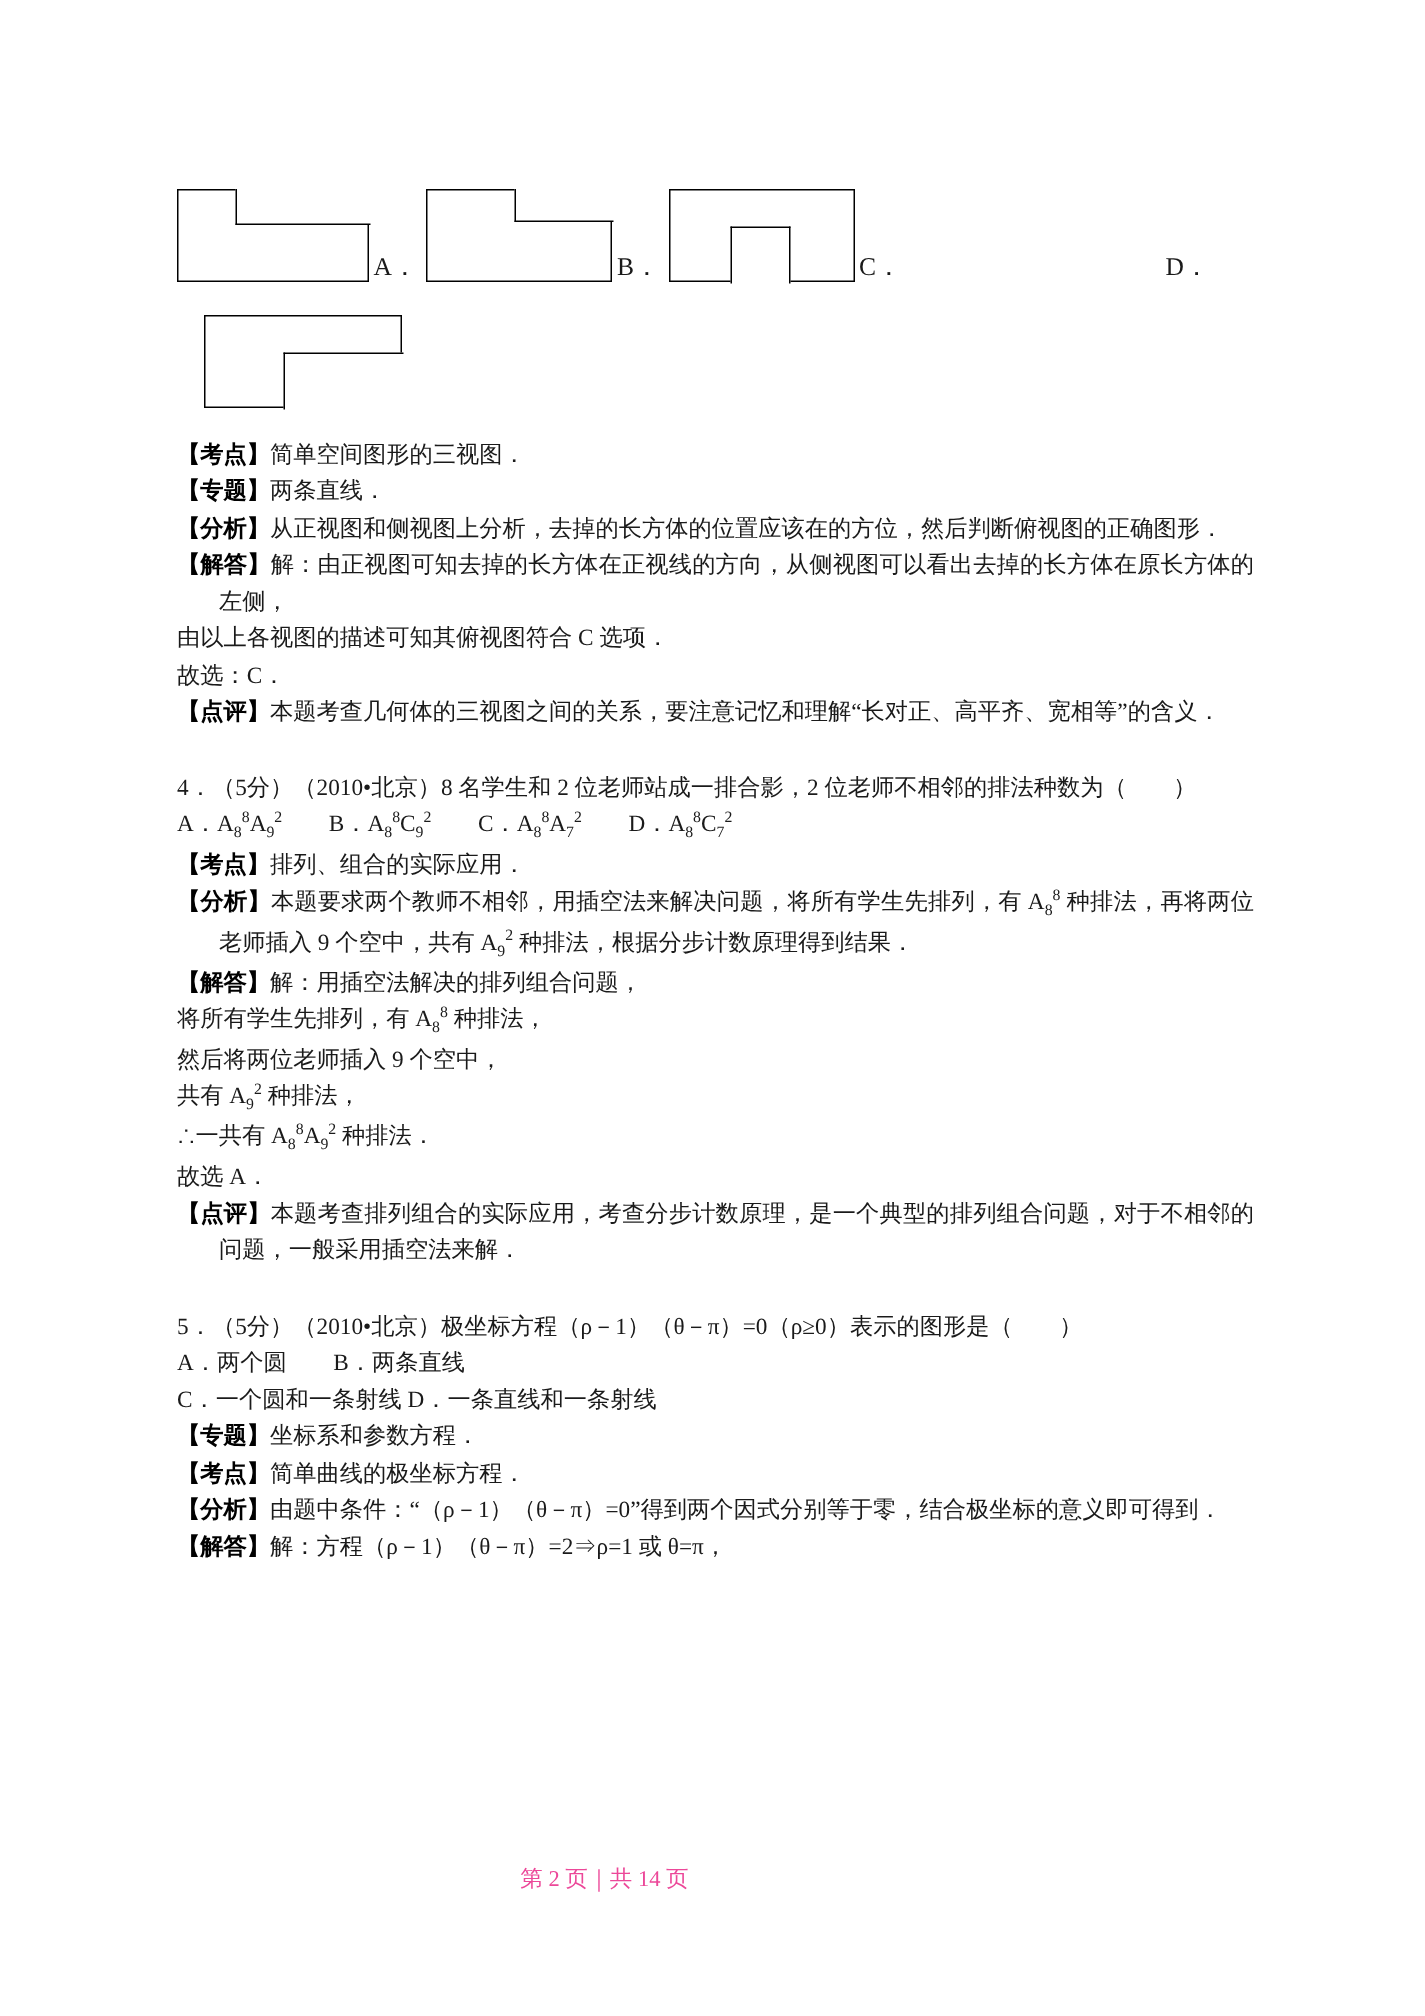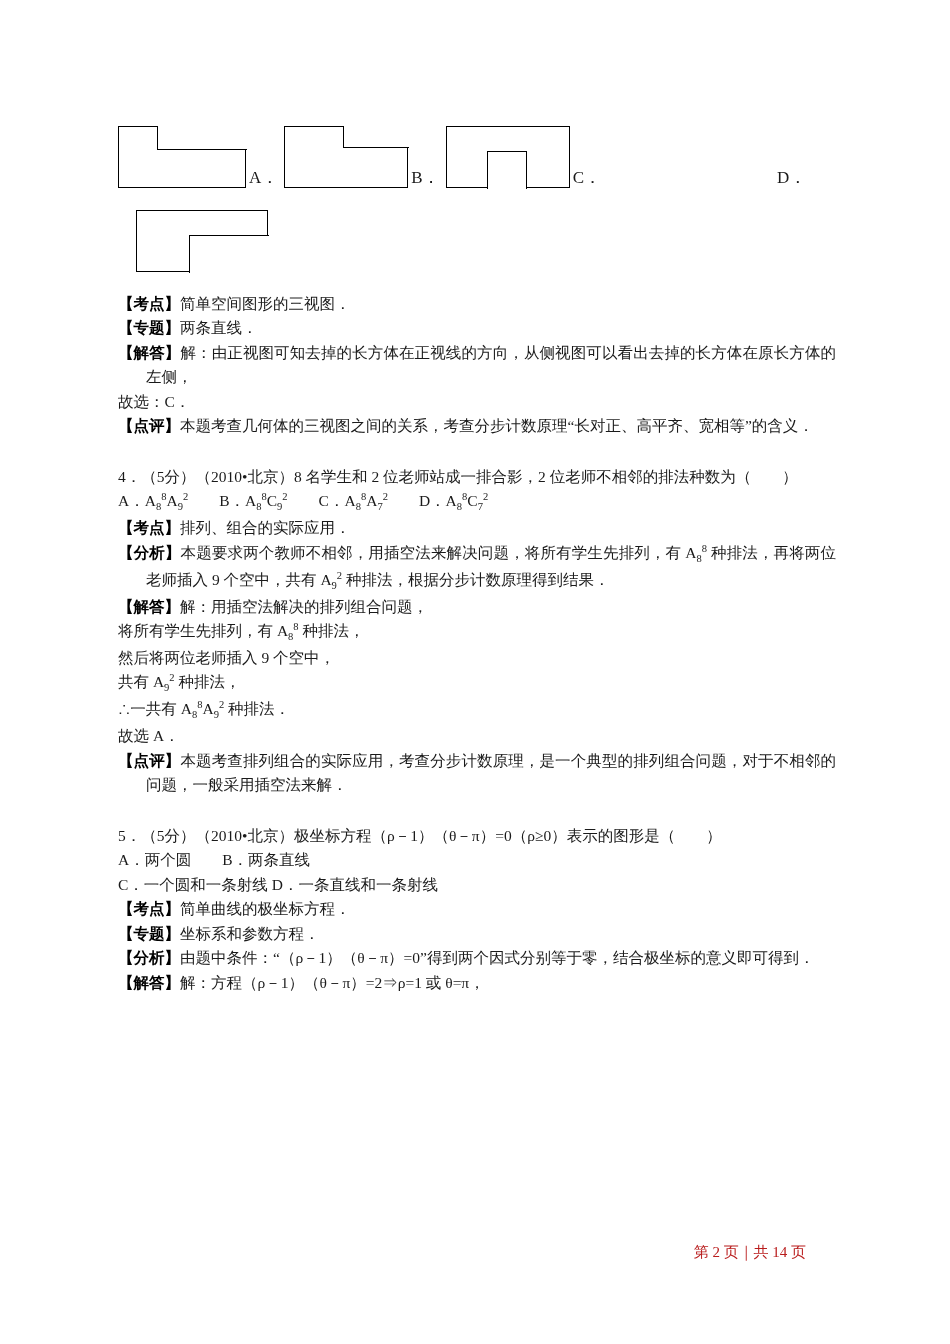--- a/index.html
+++ b/index.html
@@ -83,23 +83,23 @@
     padding-left:28px;
     text-indent:-28px;
   }
   sup{font-size:0.68em; vertical-align:super;}
   sub{font-size:0.68em; vertical-align:sub;}
   .footer{
     position:absolute;
     left:0;
     top:1243px;
     width:806px;
-    text-align:right;
+    text-align:center;
     font-size:15px;
-    color:#b91c1c;
+    color:#ec4899;
   }
   .sec-gap{height:26px;}
   .opts{margin-top:0;}
 </style>
 </head>
 <body>
 
 <div class="page">
 
   <div class="content">
@@ -123,45 +123,47 @@
     <div class="fig-row2">
       <div class="fig-box fig4" style="margin-left:18px;">
         <div class="inner f4-a"></div>
       </div>
     </div>
 
     <div class="blk-spacer"></div>
 
     <p class="hang"><span class="tag">【考点】</span><span>简单空间图形的三视图．</span></p>
     <p class="hang"><span class="tag">【专题】</span><span>两条直线．</span></p>
+    <p class="hang"><span class="tag">【分析】</span><span>从正视图和侧视图上分析，去掉的长方体的位置应该在的方位，然后判断俯视图的正确图形．</span></p>
     <p class="hang"><span class="tag">【解答】</span><span>解：由正视图可知去掉的长方体在正视线的方向，从侧视图可以看出去掉的长方体在原长方体的左侧，</span></p>
+    <p>由以上各视图的描述可知其俯视图符合 C 选项．</p>
     <p>故选：C．</p>
-    <p class="hang"><span class="tag">【点评】</span><span>本题考查几何体的三视图之间的关系，考查分步计数原理“长对正、高平齐、宽相等”的含义．</span></p>
+    <p class="hang"><span class="tag">【点评】</span><span>本题考查几何体的三视图之间的关系，要注意记忆和理解“长对正、高平齐、宽相等”的含义．</span></p>
 
     <div class="sec-gap"></div>
 
     <p class="hang q-head"><span>4．（5分）（2010•北京）</span><span>8 名学生和 2 位老师站成一排合影，2 位老师不相邻的排法种数为（　　）</span></p>
     <p class="opts">A．A<sub>8</sub><sup>8</sup>A<sub>9</sub><sup>2</sup>　　B．A<sub>8</sub><sup>8</sup>C<sub>9</sub><sup>2</sup>　　C．A<sub>8</sub><sup>8</sup>A<sub>7</sub><sup>2</sup>　　D．A<sub>8</sub><sup>8</sup>C<sub>7</sub><sup>2</sup></p>
     <p class="hang"><span class="tag">【考点】</span><span>排列、组合的实际应用．</span></p>
     <p class="hang"><span class="tag">【分析】</span><span>本题要求两个教师不相邻，用插空法来解决问题，将所有学生先排列，有 A<sub>8</sub><sup>8</sup> 种排法，再将两位老师插入 9 个空中，共有 A<sub>9</sub><sup>2</sup> 种排法，根据分步计数原理得到结果．</span></p>
     <p class="hang"><span class="tag">【解答】</span><span>解：用插空法解决的排列组合问题，</span></p>
     <p>将所有学生先排列，有 A<sub>8</sub><sup>8</sup> 种排法，</p>
     <p>然后将两位老师插入 9 个空中，</p>
     <p>共有 A<sub>9</sub><sup>2</sup> 种排法，</p>
     <p>∴一共有 A<sub>8</sub><sup>8</sup>A<sub>9</sub><sup>2</sup> 种排法．</p>
     <p>故选 A．</p>
     <p class="hang"><span class="tag">【点评】</span><span>本题考查排列组合的实际应用，考查分步计数原理，是一个典型的排列组合问题，对于不相邻的问题，一般采用插空法来解．</span></p>
 
     <div class="sec-gap"></div>
 
     <p class="hang q-head"><span>5．（5分）（2010•北京）</span><span>极坐标方程（ρ－1）（θ－π）=0（ρ≥0）表示的图形是（　　）</span></p>
     <p>A．两个圆　　B．两条直线</p>
     <p>C．一个圆和一条射线 D．一条直线和一条射线</p>
+    <p class="hang"><span class="tag">【专题】</span><span>坐标系和参数方程．</span></p>
     <p class="hang"><span class="tag">【考点】</span><span>简单曲线的极坐标方程．</span></p>
-    <p class="hang"><span class="tag">【专题】</span><span>坐标系和参数方程．</span></p>
     <p class="hang"><span class="tag">【分析】</span><span>由题中条件：“（ρ－1）（θ－π）=0”得到两个因式分别等于零，结合极坐标的意义即可得到．</span></p>
     <p class="hang"><span class="tag">【解答】</span><span>解：方程（ρ－1）（θ－π）=2⇒ρ=1 或 θ=π，</span></p>
 
   </div>
 
   <div class="footer">第 2 页｜共 14 页</div>
 
 </div>
 
 </body></html>

